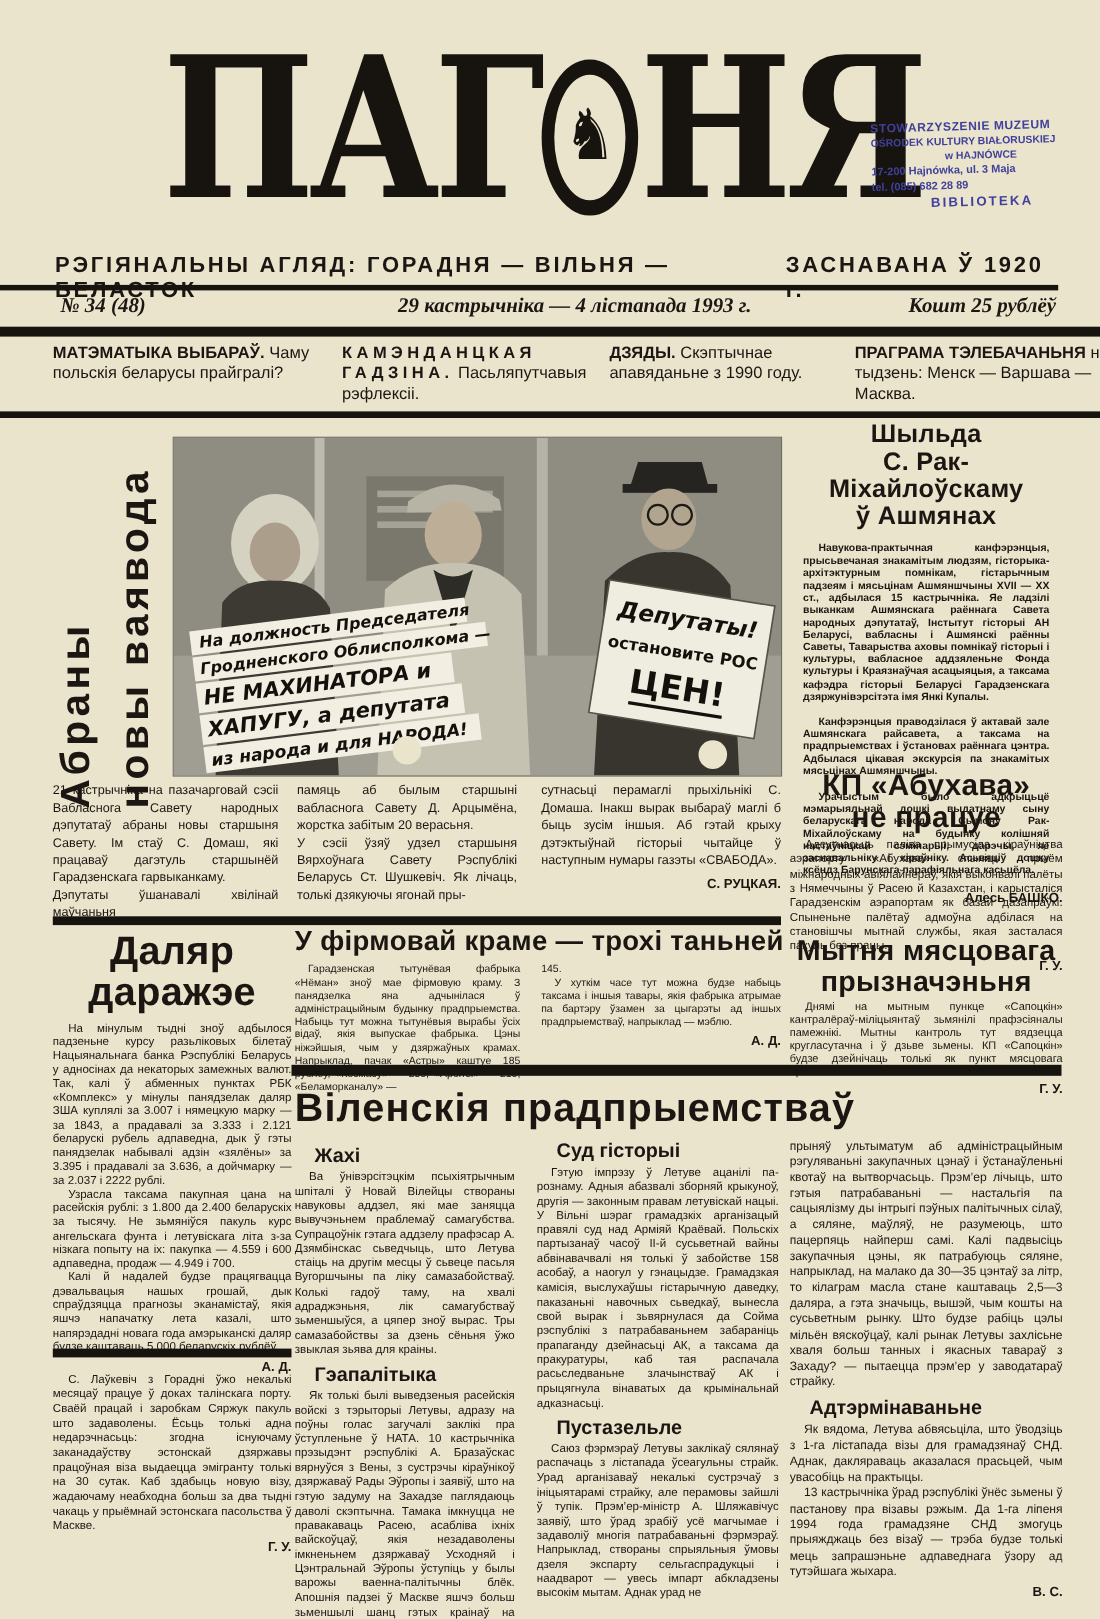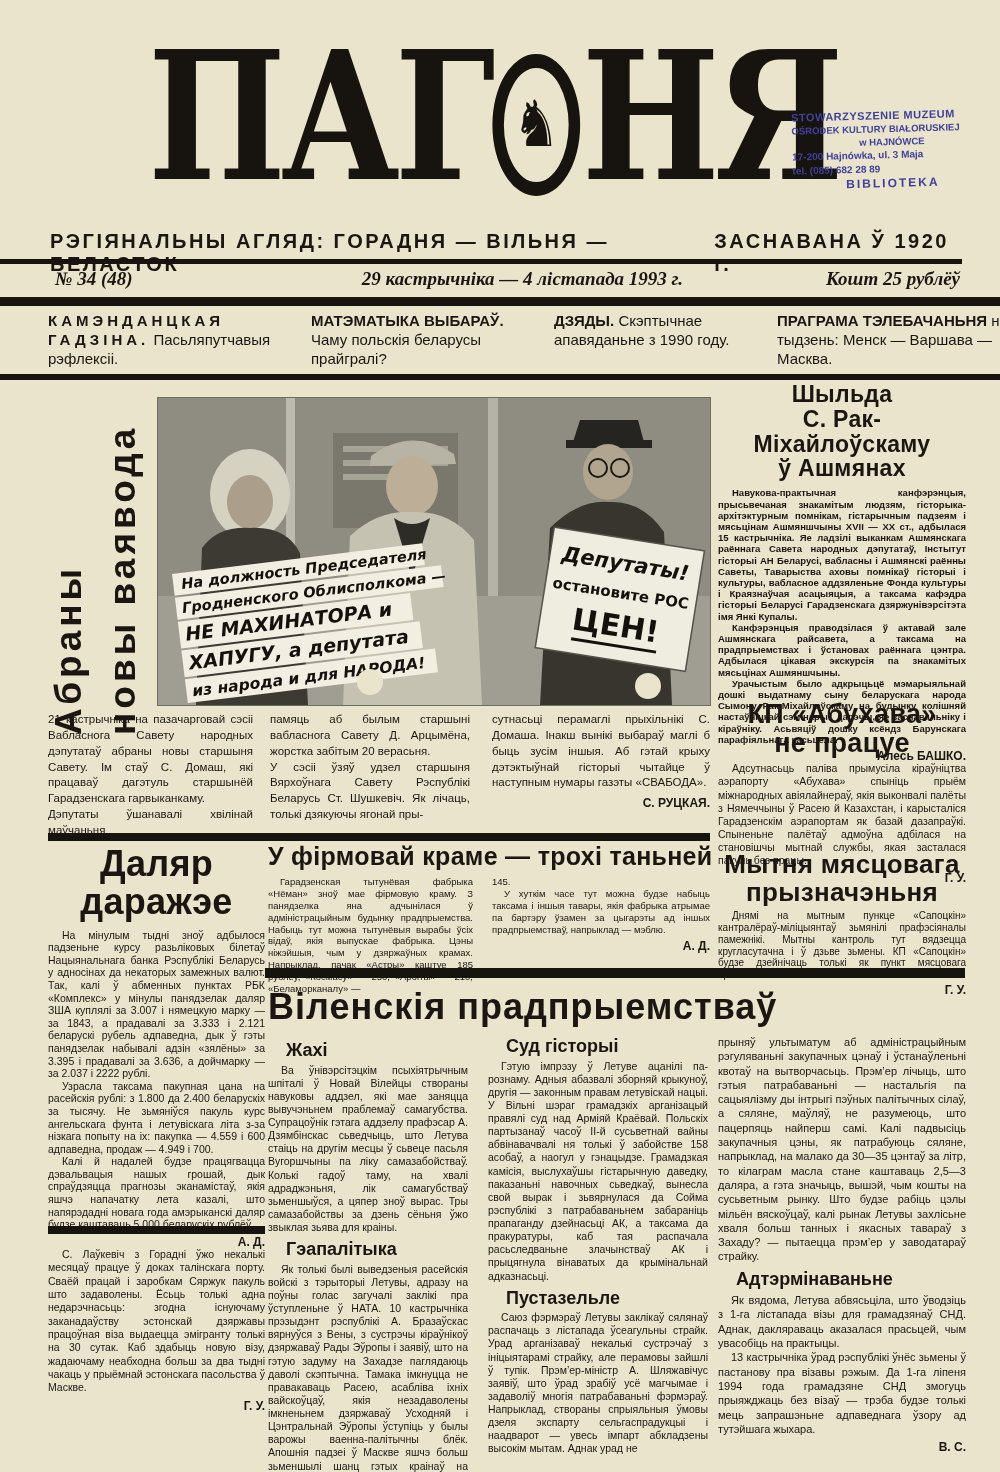--- a/index.html
+++ b/index.html
@@ -45,21 +45,21 @@
         white-space:pre-line;}
   .story-col.c1{left:48px;width:205px;}
   .story-col.c2{left:270px;width:200px;}
   .story-col.c3{left:492px;width:218px;}
   .byline{font-weight:bold;text-align:right;font-size:12px;margin-top:4px;}
   
   .sidebar-art{position:absolute;left:718px;width:248px;}
   .art-title{font-weight:bold;line-height:1.08;white-space:pre-line;letter-spacing:0.3px;text-align:center;}
   .shylda .art-title{font-size:23px;margin-bottom:6px;}
   .shylda .art-body{font-size:9.5px;font-weight:bold;line-height:1.18;text-align:justify;}
-  .shylda .art-body p,.art-body-p{margin:0;text-indent:14px;}
+  .shylda .art-body p,.art-body-p{margin:12px;text-indent:14px;}
   .abukhava .art-title{font-size:27px;margin-bottom:4px;}
   .abukhava .art-body{font-size:10.5px;line-height:1.25;text-align:justify;text-indent:14px;}
   .mytnya .art-title{font-size:26px;margin-bottom:4px;}
   .mytnya .art-body{font-size:10px;line-height:1.18;text-align:justify;text-indent:14px;}
   
   .dalyar{position:absolute;left:48px;top:845px;width:217px;}
   .dalyar .art-title{font-size:36px;line-height:1.05;margin-bottom:8px;}
   .dalyar .art-body{font-size:10.5px;line-height:1.2;text-align:justify;}
   .dalyar .art-body p{margin:0;text-indent:14px;}
   .krama{position:absolute;left:268px;top:843px;width:442px;}
@@ -107,22 +107,22 @@
 
   <div class="issue-row">
     <span class="no">№ 34 (48)</span>
     <span class="date">29 кастрычніка — 4 лістапада 1993 г.</span>
     <span class="price">Кошт 25 рублёў</span>
   </div>
 
   <div class="rule" style="left:0;top:297px;width:1000px;height:9px"></div>
 
   <div class="teasers">
+    <div class="teaser"><span class="lead">МАТЭМАТЫКА ВЫБАРАЎ.</span><span> Чаму польскія беларусы прайгралі?</span></div>
     <div class="teaser t1"><span class="lead">КАМЭНДАНЦКАЯ ГАДЗІНА.</span><span> Пасьляпутчавыя рэфлексіі.</span></div>
-    <div class="teaser"><span class="lead">МАТЭМАТЫКА ВЫБАРАЎ.</span><span> Чаму польскія беларусы прайгралі?</span></div>
     <div class="teaser"><span class="lead">ДЗЯДЫ.</span><span> Скэптычнае апавяданьне з 1990 году.</span></div>
     <div class="teaser"><span class="lead">ПРАГРАМА ТЭЛЕБАЧАНЬНЯ</span><span> на тыдзень: Менск — Варшава — Масква.</span></div>
   </div>
 
   <div class="rule" style="left:0;top:374px;width:1000px;height:6px"></div>
 
   <div class="vert-headline">Абраны
 новы ваявода</div>
 
   <div class="photo">
@@ -175,21 +175,21 @@
 
       <circle cx="212" cy="284" r="13" fill="#eae4cd"></circle>
       <circle cx="490" cy="288" r="13" fill="#eae4cd"></circle>
     </svg>
   </div>
 
   <div class="story-col c1">21 кастрычніка на пазачарговай сэсіі Вабласнога Савету народных дэпутатаў абраны новы старшыня Савету. Ім стаў С. Домаш, які працаваў дагэтуль старшынёй Гарадзенскага гарвыканкаму.
 Дэпутаты ўшанавалі хвілінай маўчаньня</div>
   <div class="story-col c2">памяць аб былым старшыні вабласнога Савету Д. Арцымёна, жорстка забітым 20 верасьня.
 У сэсіі ўзяў удзел старшыня Вярхоўнага Савету Рэспублікі Беларусь Ст. Шушкевіч. Як лічаць, толькі дзякуючы ягонай пры-</div>
-  <div class="story-col c3"><span>сутнасьці перамаглі прыхільнікі С. Домаша. Інакш вынікі выбараў маглі б быць зусім іншыя. Аб гэтай крыху дэтэктыўнай гісторыі чытайце ў наступным нумары газэты «СВАБОДА».</span>
+  <div class="story-col c3"><span>сутнасьці перамаглі прыхільнікі С. Домаша. Інакш вырак выбараў маглі б быць зусім іншыя. Аб гэтай крыху дэтэктыўнай гісторыі чытайце ў наступным нумары газэты «СВАБОДА».</span>
     <div class="byline">С. РУЦКАЯ.</div>
   </div>
 
   <div class="rule" style="left:48px;top:833px;width:662px;height:8px"></div>
 
   <div class="sidebar-art shylda" style="top:382px">
     <div class="art-title">Шыльда
 С. Рак-Міхайлоўскаму
 ў Ашмянах</div>
     <div class="art-body">

